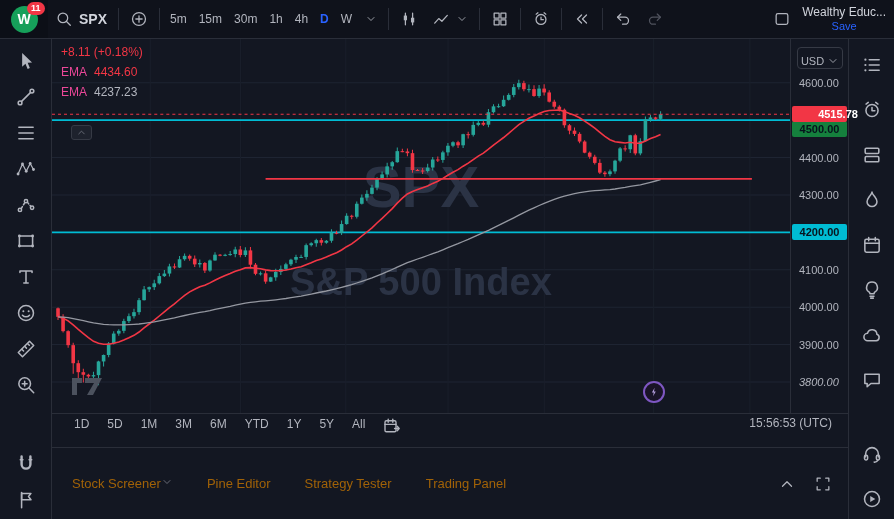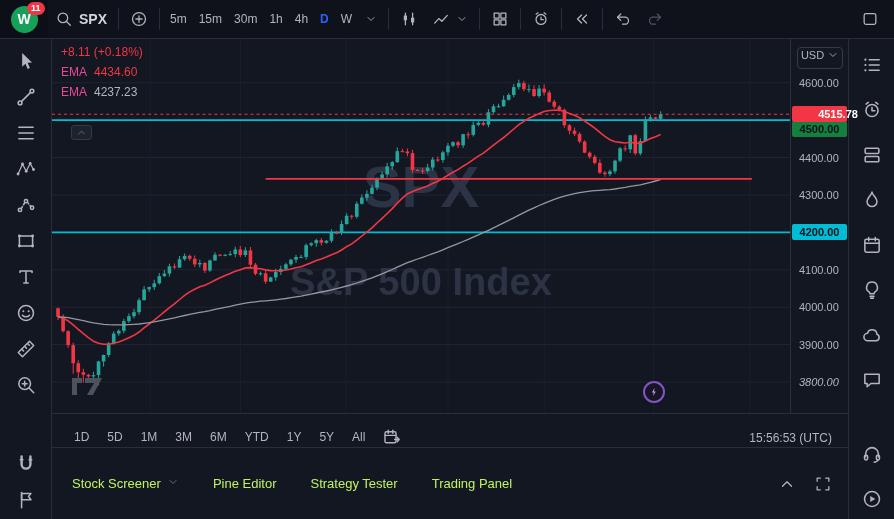--- a/index.html
+++ b/index.html
@@ -46,39 +46,39 @@
   .legend .v-red{color:#f23645;}
   .legend .v-gray{color:#b2b5be;}
   .collapse-chip{position:absolute;top:86px;left:19px;width:21px;height:15px;background:#1e222d;border:1px solid #363a45;border-radius:3px;color:#787b86;display:flex;align-items:center;justify-content:center;padding:0;z-index:3;}
   .collapse-chip svg{width:11px;height:11px;}
   .tv-logo{position:absolute;left:20px;bottom:18px;color:#4c525e;z-index:2;}
   .tv-logo svg{width:30px;height:17px;display:block;}
   .event-badge{position:absolute;width:22px;height:22px;border-radius:50%;background:#191327;border:2px solid #7e57c2;color:#b39ddb;display:flex;align-items:center;justify-content:center;z-index:3;}
   .event-badge svg{width:12px;height:12px;}
 
   .price-axis{flex:0 0 58px;border-left:1px solid #2a2e39;position:relative;font-size:11px;background:#131722;}
-  .usd-btn{position:absolute;top:8px;left:6px;width:46px;height:22px;border:1px solid #363a45;border-radius:4px;background:none;color:#b2b5be;font-size:11px;display:flex;align-items:flex-start;justify-content:center;gap:3px;}
+  .usd-btn{position:absolute;top:8px;left:6px;width:46px;height:22px;border:1px solid #363a45;border-radius:4px;background:none;color:#b2b5be;font-size:11px;display:flex;align-items:flex-end;justify-content:center;gap:3px;}
   .ytick{position:absolute;left:8px;color:#b2b5be;white-space:nowrap;}
   .pbadge{position:absolute;left:1px;width:55px;height:16px;border-radius:2px;display:flex;align-items:center;justify-content:center;font-size:11px;font-weight:600;z-index:2;}
 
   .xaxis-row{flex:0 0 25px;display:flex;border-top:1px solid #2a2e39;}
   .xaxis{flex:1;position:relative;font-size:11px;min-width:0;}
   .xtick{position:absolute;top:5px;color:#b2b5be;}
   .axis-corner{flex:0 0 58px;border-left:1px solid #2a2e39;display:flex;align-items:center;justify-content:center;color:#787b86;}
   .axis-corner button{background:none;border:0;color:#787b86;width:18px;height:18px;padding:0;}
   .axis-corner svg{width:16px;height:16px;}
 
-  .ranges-row{flex:0 0 34px;border-top:1px solid #2a2e39;display:flex;align-items:flex-end;padding:0 12px 0 14px;gap:2px;font-size:12px;}
+  .ranges-row{flex:0 0 34px;border-top:1px solid #2a2e39;display:flex;align-items:flex-start;padding:0 12px 0 14px;gap:2px;font-size:12px;}
   .range-btn{background:none;border:0;color:#b2b5be;font-size:12px;padding:3px 8px;border-radius:4px;}
   .goto-date{margin-left:6px;width:22px;height:22px;color:#b2b5be;background:none;border:0;padding:1px;}
   .goto-date svg{width:20px;height:20px;}
   .clock{margin-left:auto;color:#b2b5be;font-size:12px;background:none;border:0;padding:2px 4px;}
 
   .bottom-panel{flex:1;border-top:1px solid #2a2e39;display:flex;align-items:center;padding:0 14px 0 20px;gap:34px;}
-  .bp-item{display:flex;align-items:flex-start;gap:6px;background:none;border:0;color:#bef264;font-size:13px;padding:0;}
+  .bp-item{display:flex;align-items:flex-start;background:none;border:0;color:#a16207;font-size:13px;padding:0;}
   .bp-item .chev{width:12px;height:12px;color:#787b86;}
   .bp-right{margin-left:auto;display:flex;gap:16px;align-items:center;}
   .bp-icon-btn{width:20px;height:20px;color:#b2b5be;background:none;border:0;padding:0;}
   .bp-icon-btn svg{width:18px;height:18px;}
 
   .right-sidebar{flex:0 0 46px;border-left:1px solid #2a2e39;display:flex;flex-direction:column;align-items:center;padding:11px 0;gap:21px;background:#131722;}
   .rs-btn{width:24px;height:24px;color:#b2b5be;background:none;border:0;padding:0;}
   .rs-btn svg{width:22px;height:22px;margin:1px;}
   .rs-spacer{flex:1;}
 </style>
@@ -198,20 +198,24 @@
         </span>
     </button>
     <div class="spacer"></div>
     <button class="tb-btn">
       <span class="ic">
           <svg viewBox="0 0 20 20" fill="none" stroke="currentColor" stroke-width="1.4" stroke-linecap="round" stroke-linejoin="round">
             <rect x="3.5" y="4" width="13" height="12" rx="2"></rect>
           </svg>
         </span>
     </button>
+    <div class="layout-name">
+      <span class="nm">Wealthy Educ...</span>
+      <button class="save">Save</button>
+    </div>
   </header>
 
   <div class="main">
 
     <nav class="left-toolbar" id="left-toolbar">
         <button class="tool-btn">
           <span class="ic">
             <svg viewBox="0 0 20 20" fill="none" stroke="currentColor" stroke-width="1.4" stroke-linecap="round" stroke-linejoin="round">
               <path d="M6.5 2.8v12.4l3-2.7 2 4.7 2-.9-2-4.6 4-.4z" fill="currentColor" stroke="none"></path>
             </svg>

